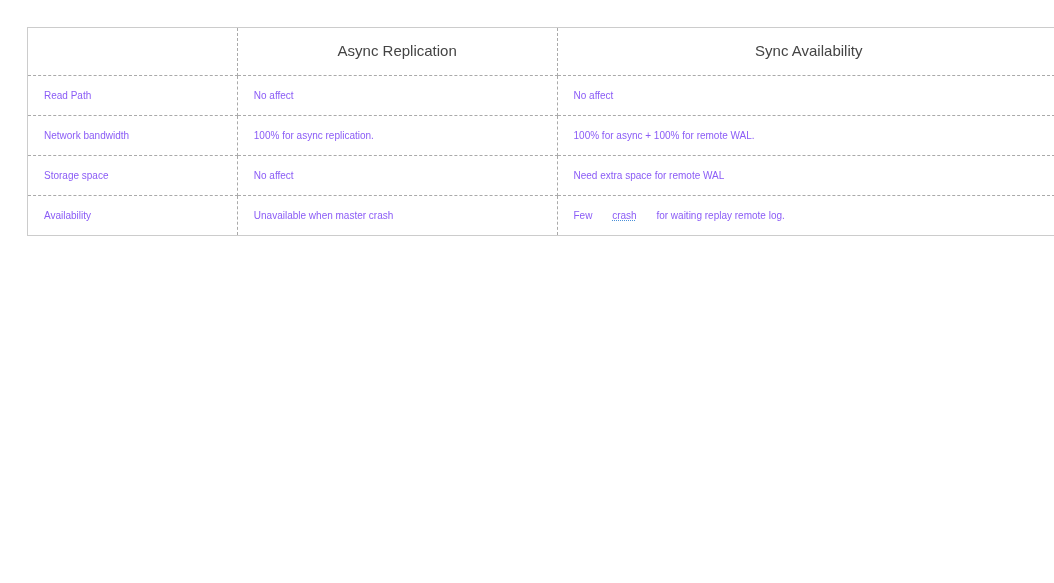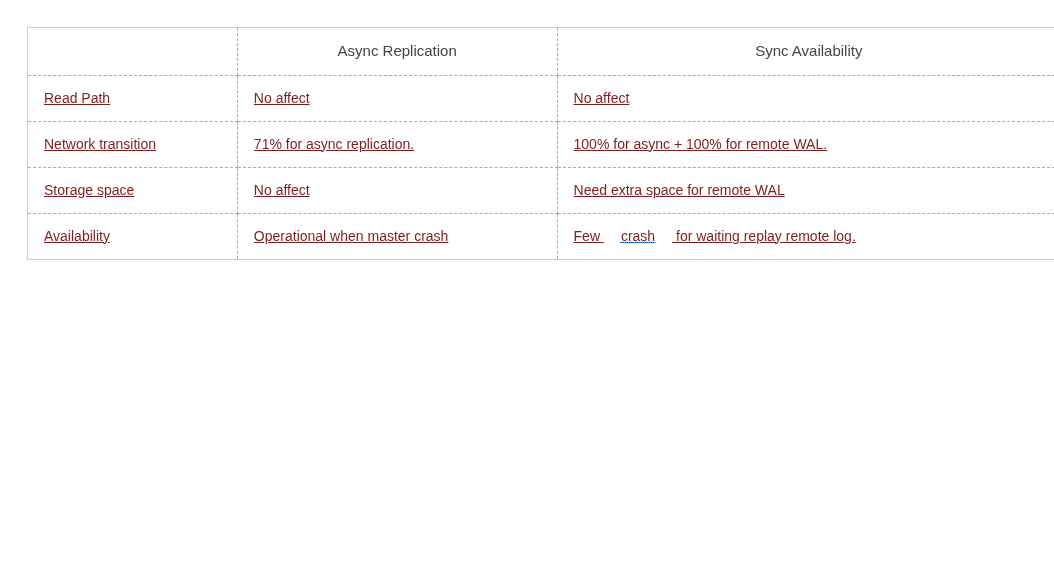--- a/index.html
+++ b/index.html
@@ -36,23 +36,22 @@
     }
 
     .comparison-table th {
       font-weight: normal;
       font-size: 15px;
       color: #444444;
       background: #ffffff;
     }
 
     .comparison-table td {
-      font-size: 14px;
-      color: #7f1d1d;
-      text-decoration: underline;
+      font-size: 10px;
+      color: #8b5cf6;
     }
 
     .col-label {
       width: 210px;
     }
 
     .col-async {
       width: 320px;
     }
 
@@ -77,28 +76,28 @@
       <th class="col-sync">Sync Availability</th>
     </tr>
   </thead>
   <tbody id="table-body">
   <tr>
         <td class="col-label">Read Path</td>
         <td class="col-async">No affect</td>
         <td class="col-sync">No affect</td>
       </tr>
       <tr>
-        <td class="col-label">Network transition</td>
-        <td class="col-async">71% for async replication.</td>
+        <td class="col-label">Network bandwidth</td>
+        <td class="col-async">100% for async replication.</td>
         <td class="col-sync">100% for async + 100% for remote WAL.</td>
       </tr>
       <tr>
         <td class="col-label">Storage space</td>
         <td class="col-async">No affect</td>
         <td class="col-sync">Need extra space for remote WAL</td>
       </tr>
       <tr>
         <td class="col-label">Availability</td>
-        <td class="col-async">Operational when master crash</td>
+        <td class="col-async">Unavailable when master crash</td>
         <td class="col-sync">Few <span class="underline-dotted">crash</span> for waiting replay remote log.</td>
       </tr>
     </tbody>
 </table>
 
 </body></html>

